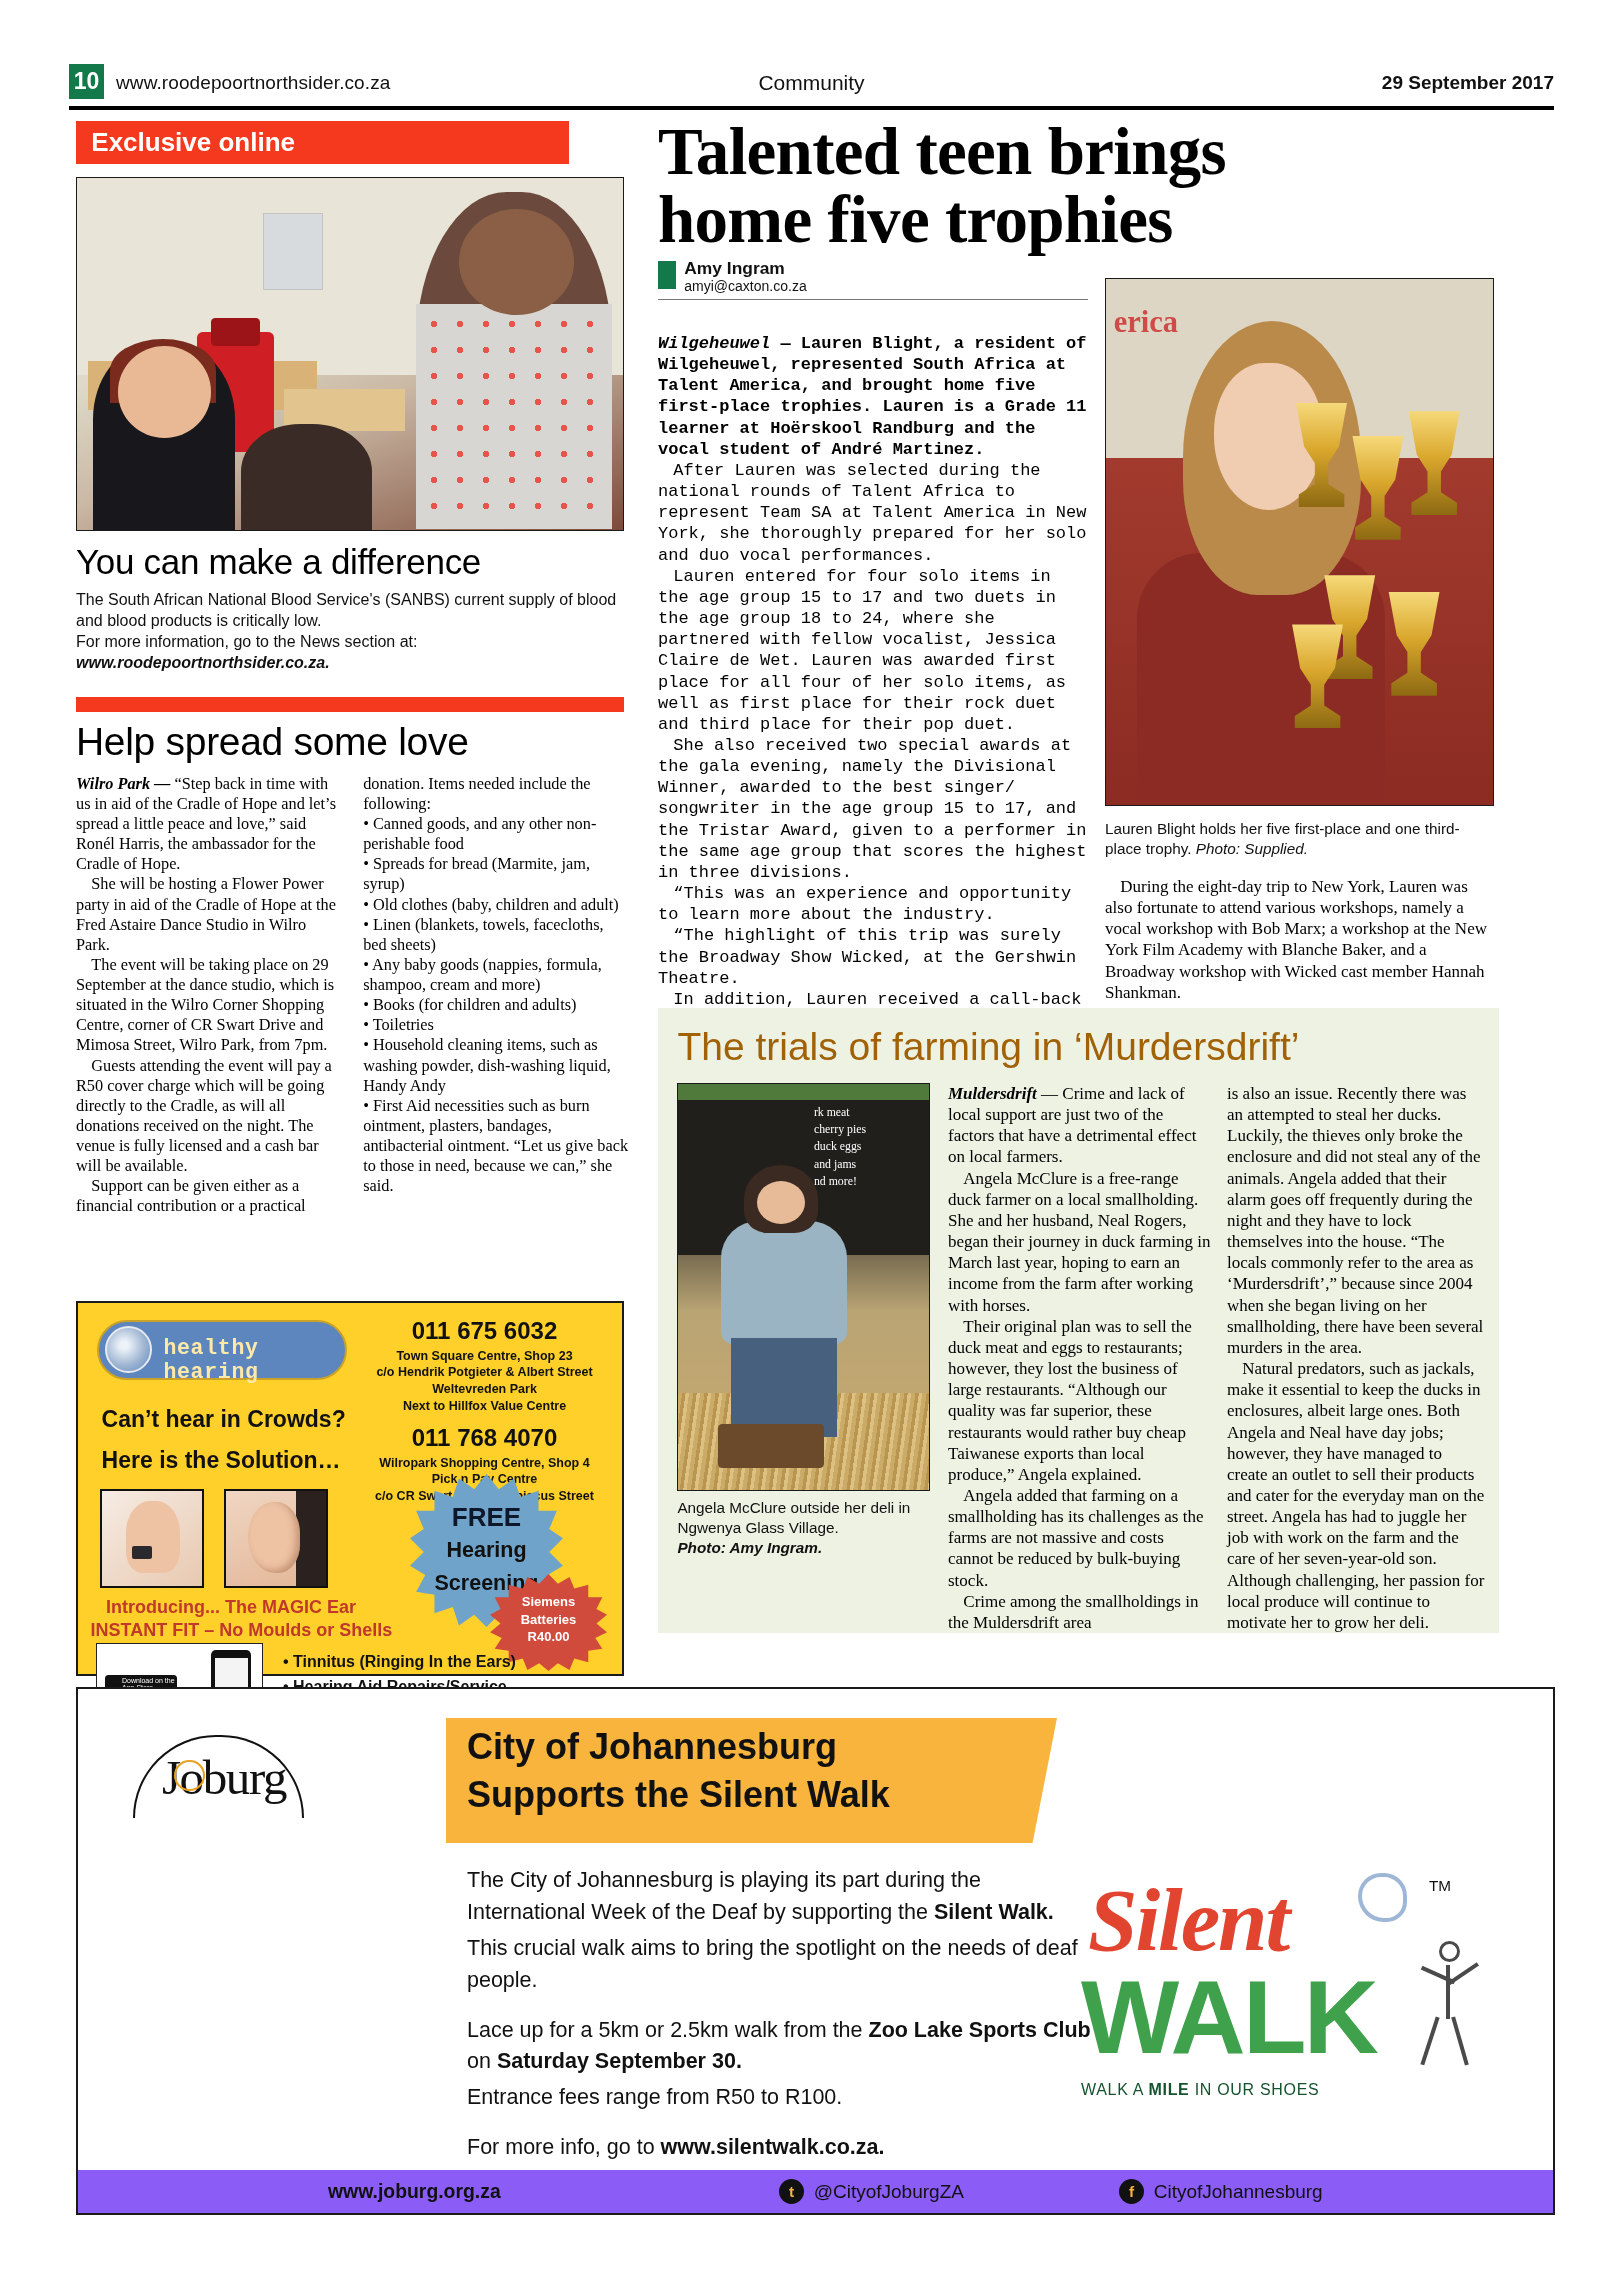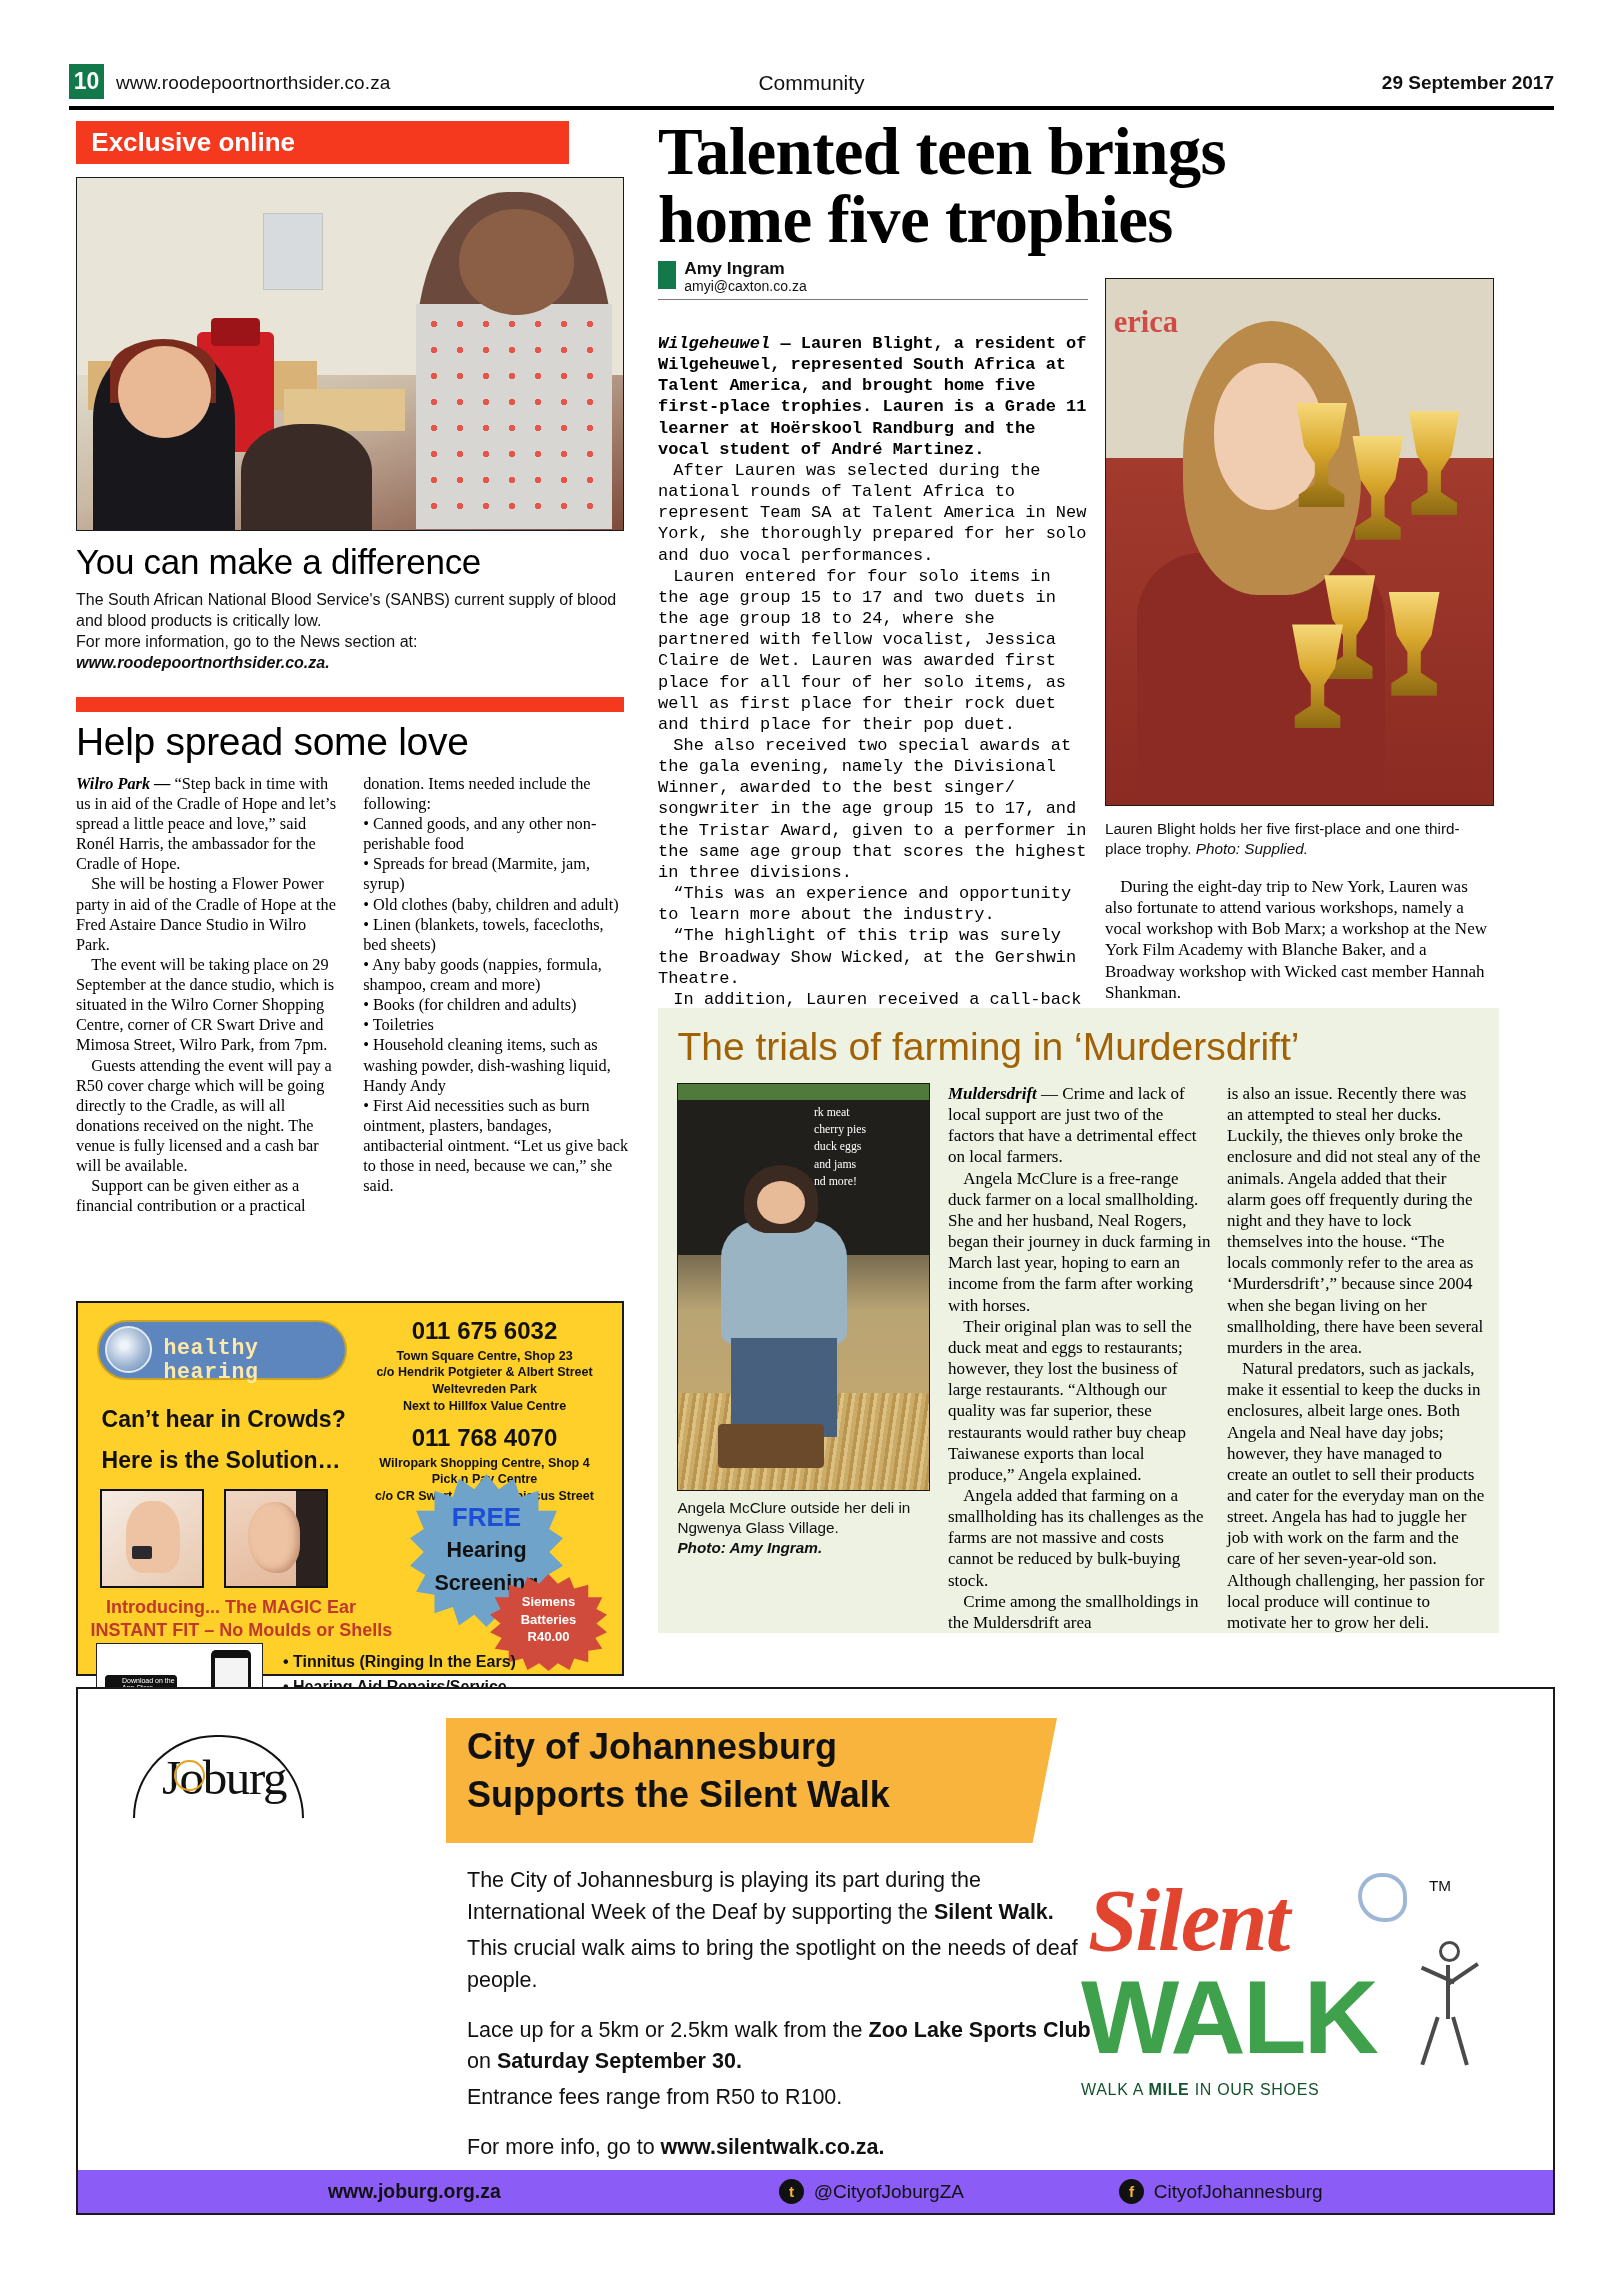--- a/index.html
+++ b/index.html
@@ -96,21 +96,21 @@
   .hh-phone-box { position:absolute; left:278px; top:14px; width:257px; text-align:center; }
   .hh-phone { font-size:24px; font-weight:bold; color:#111; }
   .hh-addr { font-size:12.5px; font-weight:bold; color:#111; line-height:1.33; }
   .hh-burst { position:absolute; left:332px; top:171px; width:153px; height:153px; }
   .hh-burst .star {
      position:absolute; inset:0; background:#6FA3C9;
      clip-path: polygon(50% 0%,58% 10%,68% 3%,72% 15%,84% 11%,84% 24%,96% 24%,91% 36%,100% 42%,91% 51%,
        100% 60%,90% 66%,96% 77%,84% 79%,84% 91%,72% 87%,68% 99%,58% 92%,50% 100%,42% 92%,32% 99%,
        28% 87%,16% 91%,16% 79%,4% 77%,10% 66%,0% 60%,9% 51%,0% 42%,9% 36%,4% 24%,16% 24%,16% 11%,
        28% 15%,32% 3%,42% 10%); }
-  .hh-free { position:absolute; left:0; top:28px; width:100%; text-align:center; font-size:26px; font-weight:bold; color:#1d4ed8;}
+  .hh-free { position:absolute; left:0; top:28px; width:100%; text-align:center; font-size:26px; font-weight:bold; color:#0f172a;}
   .hh-hearing { position:absolute; left:0; top:64px; width:100%; text-align:center; font-size:21.5px; font-weight:bold; color:#111;}
   .hh-screen { position:absolute; left:0; top:97px; width:100%; text-align:center; font-size:21.5px; font-weight:bold; color:#111;}
   .hh-burst2 { position:absolute; left:412px; top:271px; width:117px; height:97px; }
   .hh-burst2 .star2 {
      position:absolute; inset:0; background:#D14B3C;
      clip-path: polygon(50% 0%,58% 10%,68% 3%,72% 15%,84% 11%,84% 24%,96% 24%,91% 36%,100% 42%,91% 51%,
        100% 60%,90% 66%,96% 77%,84% 79%,84% 91%,72% 87%,68% 99%,58% 92%,50% 100%,42% 92%,32% 99%,
        28% 87%,16% 91%,16% 79%,4% 77%,10% 66%,0% 60%,9% 51%,0% 42%,9% 36%,4% 24%,16% 24%,16% 11%,
        28% 15%,32% 3%,42% 10%); }
   .hh-sie { position:absolute; left:0; top:19.4px; width:100%; text-align:center; font-size:13px; font-weight:bold; color:#fff; line-height:1.35;}

